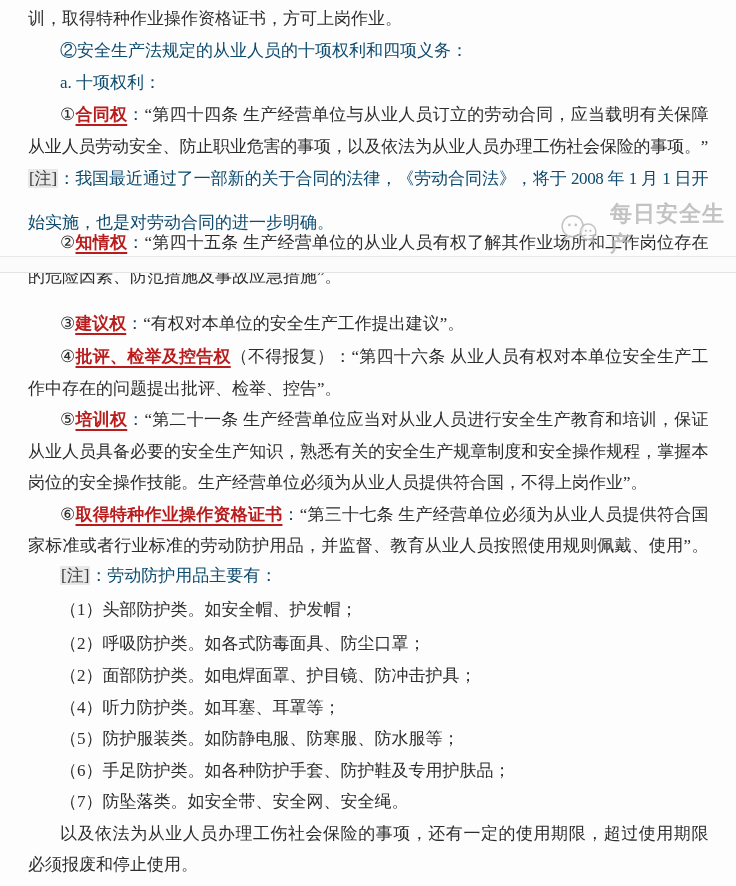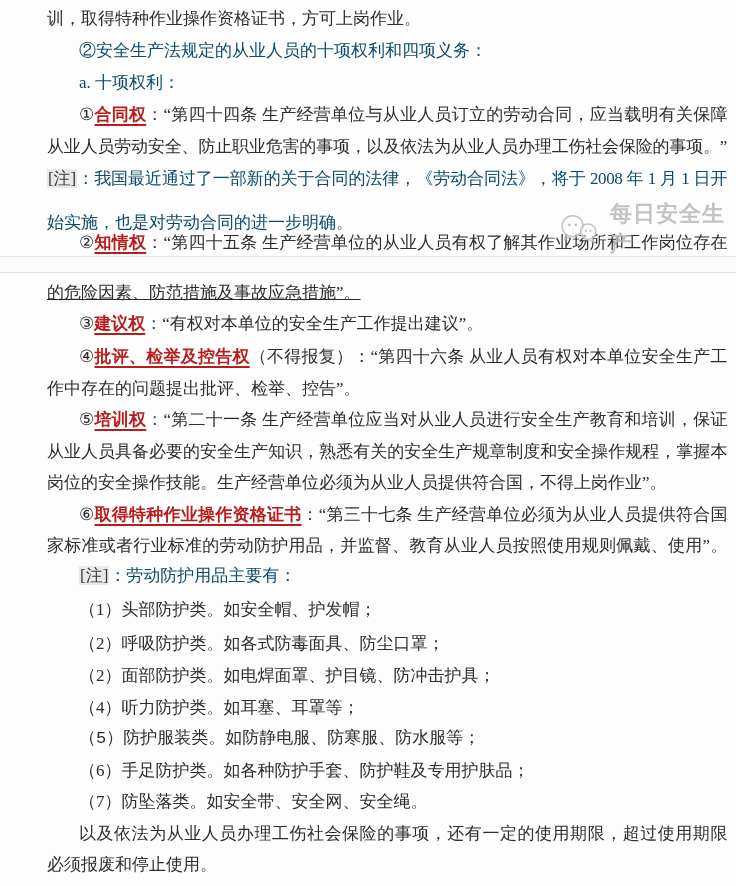--- a/index.html
+++ b/index.html
@@ -9,21 +9,20 @@
     background:#fdfdfd;
     font-family:"Liberation Serif","DejaVu Serif",serif;
     color:#2d2d2d;
     overflow:hidden;
   }
   .line{
     position:absolute;
     left:28px;width:680px;
     font-size:17px;line-height:24px;
     white-space:nowrap;
-    margin-left:19px;
   }
   .line.indent{left:60px;width:648px;}
   .line.fill{
     white-space:normal;
     text-align:justify;
     text-align-last:justify;
     letter-spacing:-0.4px;
   }
   .seg{color:inherit;}
   .seg.b{font-weight:normal;color:#0c4a6e;}
@@ -68,35 +67,35 @@
 
   <div id="lines">
       <div class="line" style="top: 7px;"><span class="seg">训，取得特种作业操作资格证书，方可上岗作业。</span></div>
       <div class="line indent" style="top: 39px;"><span class="seg b">②安全生产法规定的从业人员的十项权利和四项义务：</span></div>
       <div class="line indent" style="top: 71px;"><span class="seg b">a. 十项权利：</span></div>
       <div class="line indent fill" style="top: 103px;"><span class="seg">①</span><span class="seg bu">合同权</span><span class="seg b">：</span><span class="seg">“第四十四条 生产经营单位与从业人员订立的劳动合同，应当载明有关保障</span></div>
       <div class="line fill" style="top: 135px;"><span class="seg">从业人员劳动安全、防止职业危害的事项，以及依法为从业人员办理工伤社会保险的事项。”</span></div>
       <div class="line fill" style="top: 167px;"><span class="seg note">[注]</span><span class="seg b">：</span><span class="seg b">我国最近通过了一部新的关于合同的法律，《劳动合同法》，将于 2008 年 1 月 1 日开</span></div>
       <div class="line" style="top: 211px;"><span class="seg b">始实施，也是对劳动合同的进一步明确。</span></div>
       <div class="line indent fill" style="top: 231px;"><span class="seg">②</span><span class="seg bu">知情权</span><span class="seg b">：</span><span class="seg">“第四十五条 生产经营单位的从业人员有权了解其作业场所和工作岗位存在</span></div>
-      <div class="line" style="top: 281px; text-decoration: underline;"><span class="seg">的危险因素、防范措施及事故应急措施”。</span></div>
+      <div class="line" style="top: 265px;"><span class="seg">的危险因素、防范措施及事故应急措施”。</span></div>
       <div class="line indent" style="top: 312px;"><span class="seg">③</span><span class="seg bu">建议权</span><span class="seg b">：</span><span class="seg">“有权对本单位的安全生产工作提出建议”。</span></div>
       <div class="line indent fill" style="top: 345px;"><span class="seg">④</span><span class="seg bu">批评、检举及控告权</span><span class="seg">（不得报复）：“第四十六条 从业人员有权对本单位安全生产工</span></div>
       <div class="line" style="top: 377px;"><span class="seg">作中存在的问题提出批评、检举、控告”。</span></div>
       <div class="line indent fill" style="top: 408px;"><span class="seg">⑤</span><span class="seg bu">培训权</span><span class="seg b">：</span><span class="seg">“第二十一条 生产经营单位应当对从业人员进行安全生产教育和培训，保证</span></div>
       <div class="line fill" style="top: 440px;"><span class="seg">从业人员具备必要的安全生产知识，熟悉有关的安全生产规章制度和安全操作规程，掌握本</span></div>
       <div class="line" style="top: 471px;"><span class="seg">岗位的安全操作技能。生产经营单位必须为从业人员提供符合国，不得上岗作业”。</span></div>
       <div class="line indent fill" style="top: 503px;"><span class="seg">⑥</span><span class="seg bu">取得特种作业操作资格证书</span><span class="seg b">：</span><span class="seg">“第三十七条 生产经营单位必须为从业人员提供符合国</span></div>
       <div class="line fill" style="top: 534px;"><span class="seg">家标准或者行业标准的劳动防护用品，并监督、教育从业人员按照使用规则佩戴、使用”。</span></div>
       <div class="line indent" style="top: 564px;"><span class="seg note">[注]</span><span class="seg b">：</span><span class="seg b">劳动防护用品主要有：</span></div>
       <div class="line indent" style="top: 598px;"><span class="seg">（1）头部防护类。如安全帽、护发帽；</span></div>
       <div class="line indent" style="top: 632px;"><span class="seg">（2）呼吸防护类。如各式防毒面具、防尘口罩；</span></div>
       <div class="line indent" style="top: 664px;"><span class="seg">（2）面部防护类。如电焊面罩、护目镜、防冲击护具；</span></div>
       <div class="line indent" style="top: 696px;"><span class="seg">（4）听力防护类。如耳塞、耳罩等；</span></div>
-      <div class="line indent" style="top: 727px; font-family: Liberation Mono, monospace;"><span class="seg">（5）防护服装类。如防静电服、防寒服、防水服等；</span></div>
+      <div class="line indent" style="top: 727px;"><span class="seg">（5）防护服装类。如防静电服、防寒服、防水服等；</span></div>
       <div class="line indent" style="top: 759px;"><span class="seg">（6）手足防护类。如各种防护手套、防护鞋及专用护肤品；</span></div>
       <div class="line indent" style="top: 790px;"><span class="seg">（7）防坠落类。如安全带、安全网、安全绳。</span></div>
       <div class="line indent fill" style="top: 822px;"><span class="seg">以及依法为从业人员办理工伤社会保险的事项，还有一定的使用期限，超过使用期限</span></div>
       <div class="line" style="top: 853px;"><span class="seg">必须报废和停止使用。</span></div>
     </div>
 
   <div class="band"></div>
 
   <div class="watermark">
     <svg class="wm-icon" width="46" height="36" viewBox="0 0 46 36" fill="none" xmlns="http://www.w3.org/2000/svg">

